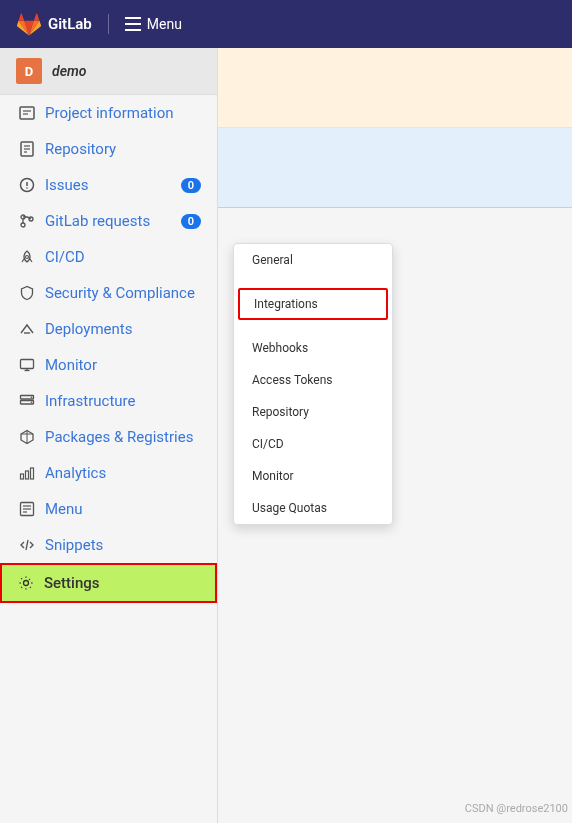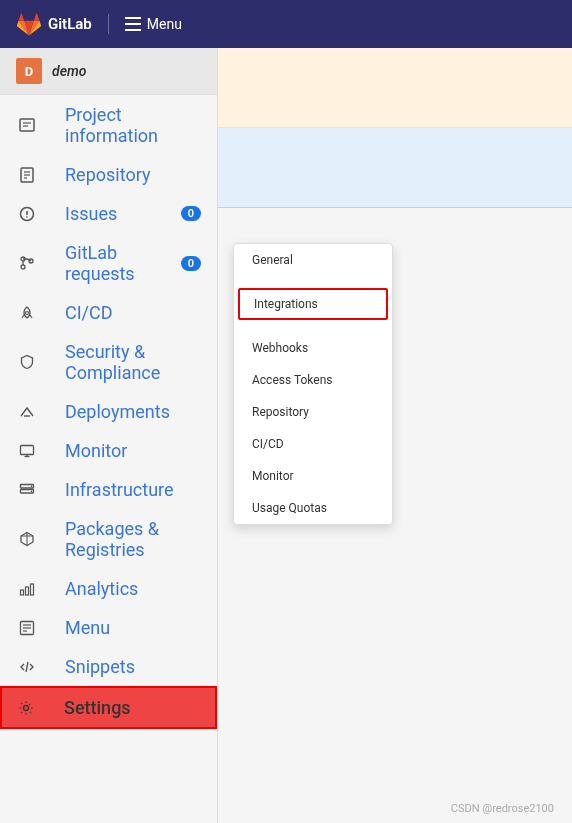--- a/index.html
+++ b/index.html
@@ -107,34 +107,33 @@
       display: flex;
       align-items: center;
       padding: 9px 16px;
       color: #333;
       cursor: pointer;
       gap: 10px;
       border-left: 3px solid transparent;
       position: relative;
     }
     .sidebar-item.active {
-      background: #ef4444;
+      background: #bef264;
       border-left: 3px solid #e24329;
     }
     .sidebar-item .item-icon {
       width: 16px;
       height: 16px;
       flex-shrink: 0;
       color: #555;
     }
     .sidebar-item .item-label {
       color: #3a76d9;
-      font-size: 18px;
+      font-size: 15px;
       flex: 1;
-      margin-left: 20px;
     }
     .sidebar-item.active .item-label {
       color: #333;
       font-weight: 500;
     }
     .badge {
       background: #1a73e8;
       color: white;
       border-radius: 10px;
       padding: 1px 7px;
@@ -189,21 +188,21 @@
       border: 2px solid #e00;
       margin: 12px 4px;
       border-radius: 2px;
       padding: 7px 14px;
     }
 
     
     .watermark {
       position: absolute;
       bottom: 12px;
-      right: 18px;
+      right: 4px;
       color: #aaa;
       font-size: 11px;
       text-align: center;
     }
   </style>
 </head>
 <body>
 
 <div class="header">
   <div class="gitlab-logo">

